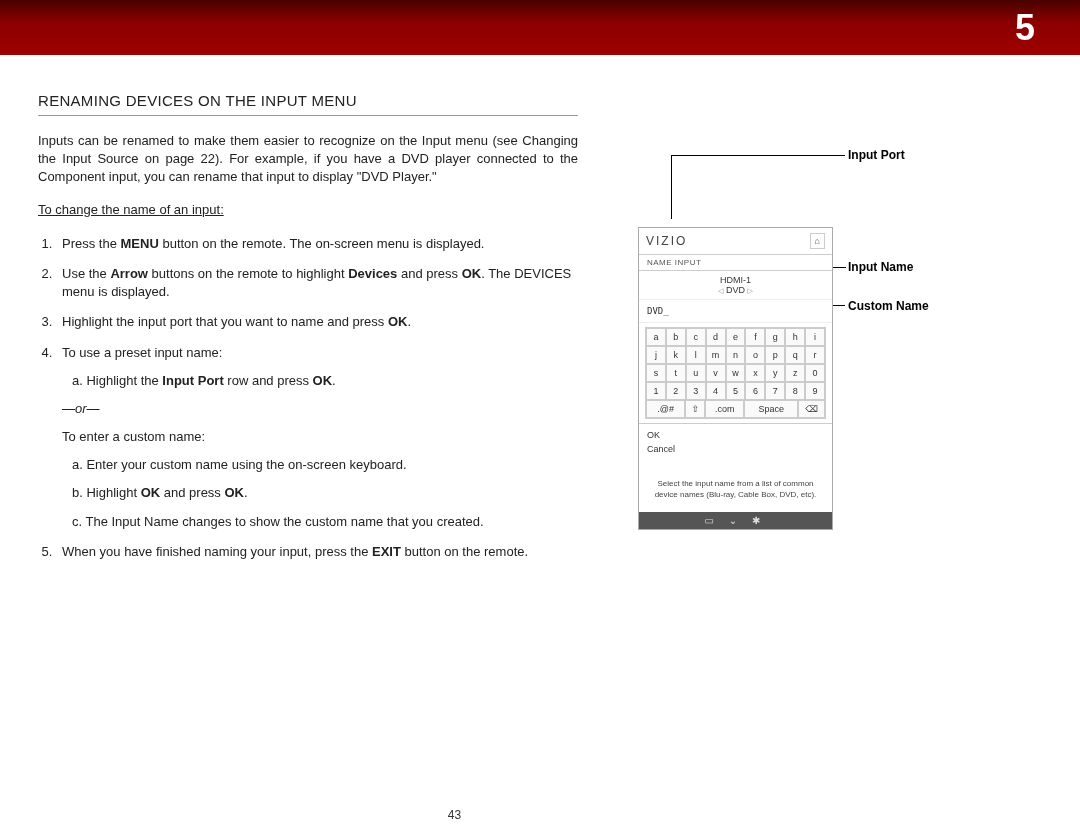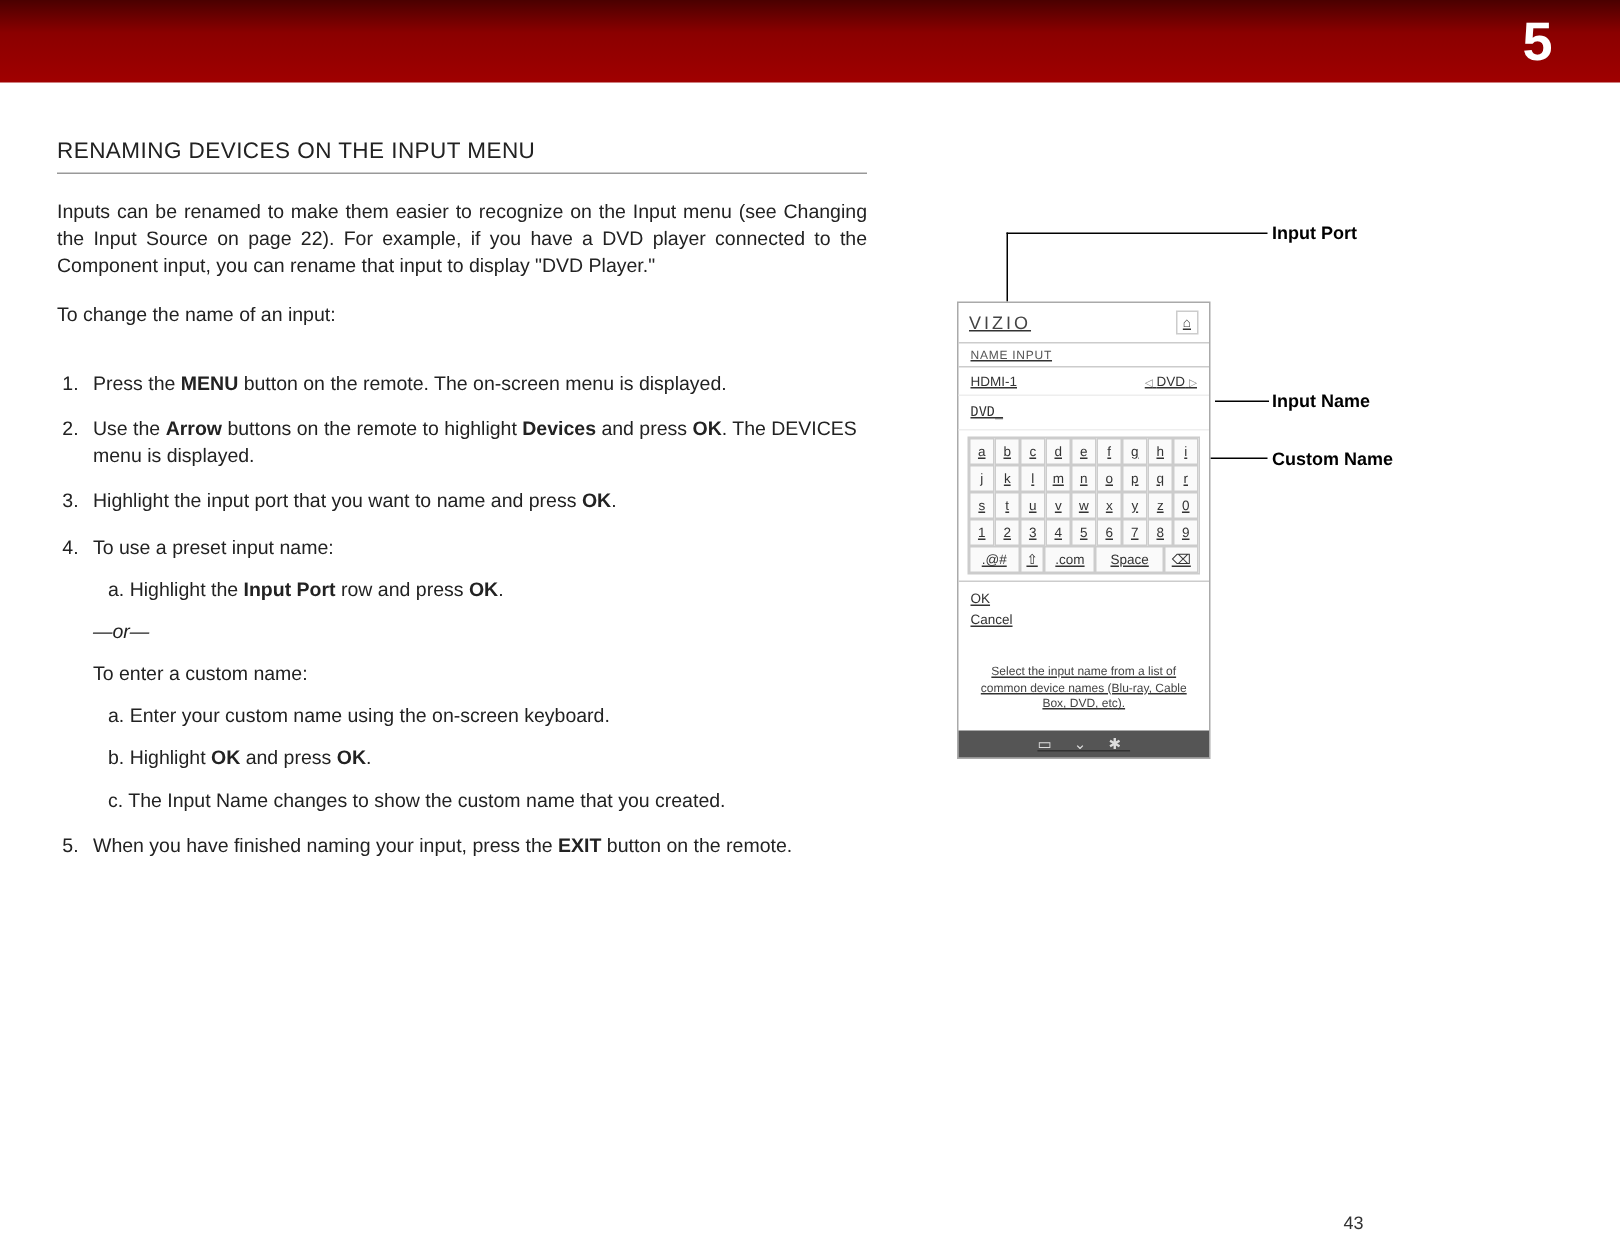--- a/index.html
+++ b/index.html
@@ -36,21 +36,21 @@
   }
   .section-title {
     font-size: 15px;
     font-weight: normal;
     letter-spacing: 0.3px;
     margin-bottom: 16px;
     border-bottom: 1px solid #999;
     padding-bottom: 4px;
   }
   .intro-p { text-align: justify; margin-bottom: 14px; }
-  .lead-p { margin-bottom: 28px; }
+  .lead-p { margin-bottom: 16px; text-decoration: underline; }
   ol { margin-left: 18px; }
   ol li { margin-bottom: 12px; padding-left: 6px; }
   .sublist { margin-top: 10px; margin-left: 4px; list-style: none; }
   .sublist li { margin-bottom: 10px; }
   .sublist li::before { display: inline; margin-right: 6px; }
   .or { margin: 10px 0; font-style: italic; }
   .right-side {
     position: relative;
     flex: 1;
   }
@@ -75,27 +75,26 @@
     position: absolute;
     width: 5px; height: 5px;
     border-radius: 50%;
     background: #000;
   }
   .dot-custom { left: 40px; top: 213px; }
 
   
   .device {
     position: absolute;
-    left: 0; top: 111px;
-    width: 169px;
+    left: 0; top: 137px;
+    width: 195px;
     border: 1px solid #aaa;
     background: #fff;
     font-size: 9px;
     color: #333;
-    text-decoration: underline;
   }
   .dev-head {
     display: flex;
     justify-content: space-between;
     align-items: center;
     padding: 5px 7px;
     border-bottom: 1px solid #ccc;
   }
   .brand { font-size: 12px; letter-spacing: 2px; font-weight: 300; color: #444; }
   .home-btn {
@@ -105,25 +104,26 @@
   }
   .dev-section-title {
     font-size: 8px;
     letter-spacing: 0.5px;
     padding: 3px 8px;
     color: #555;
     border-bottom: 1px solid #ccc;
   }
   .dev-row {
     display: flex;
-    justify-content: space-between;
+    justify-content: flex-start;
     align-items: center;
     padding: 4px 8px;
     font-size: 9px;
     border-bottom: 1px solid #eee;
+    flex-direction: column;
   }
   .tri { font-size: 7px; color: #888; }
   .dev-custom-input {
     padding: 6px 8px;
     font-size: 9px;
     font-family: monospace;
     border-bottom: 1px solid #eee;
     margin-bottom: 4px;
   }
   .keyboard {
@@ -170,21 +170,21 @@
     color: #ddd;
     text-align: center;
     padding: 3px 0;
     font-size: 10px;
     letter-spacing: 6px;
   }
   .page-num {
     position: absolute;
     bottom: 12px;
     width: 909px;
-    text-align: right;
+    text-align: center;
     font-size: 12px;
     color: #333;
   }
 </style>
 </head>
 <body>
 
 <div class="header-band">
   <span class="chapter-num">5</span>
 </div>

